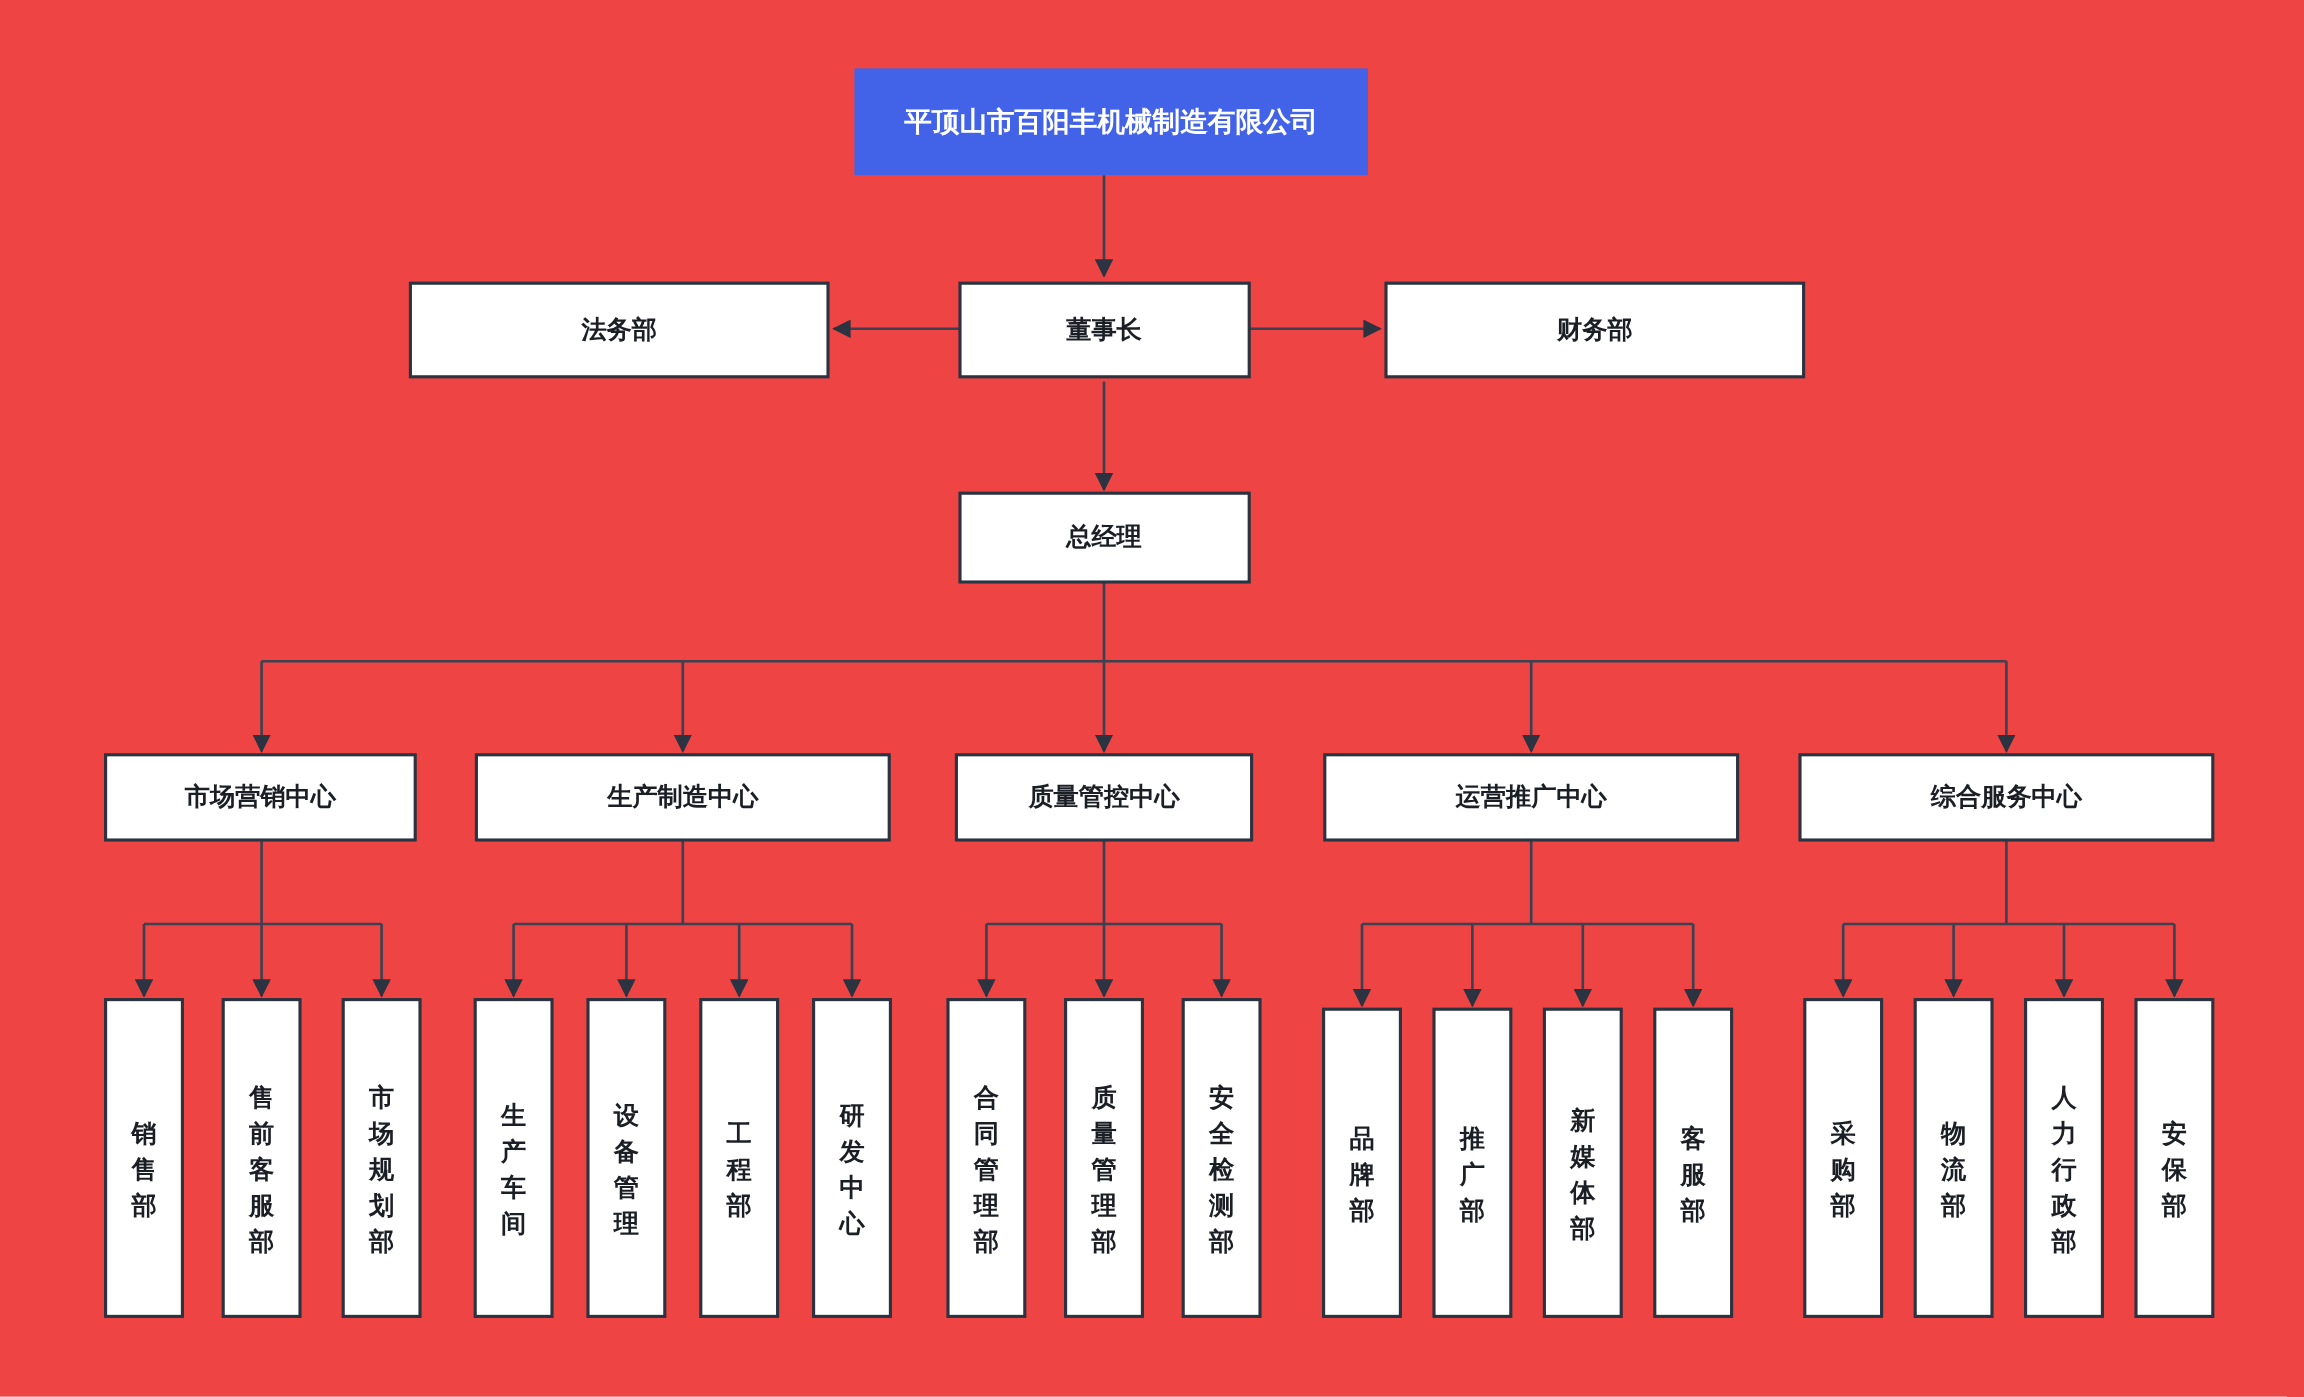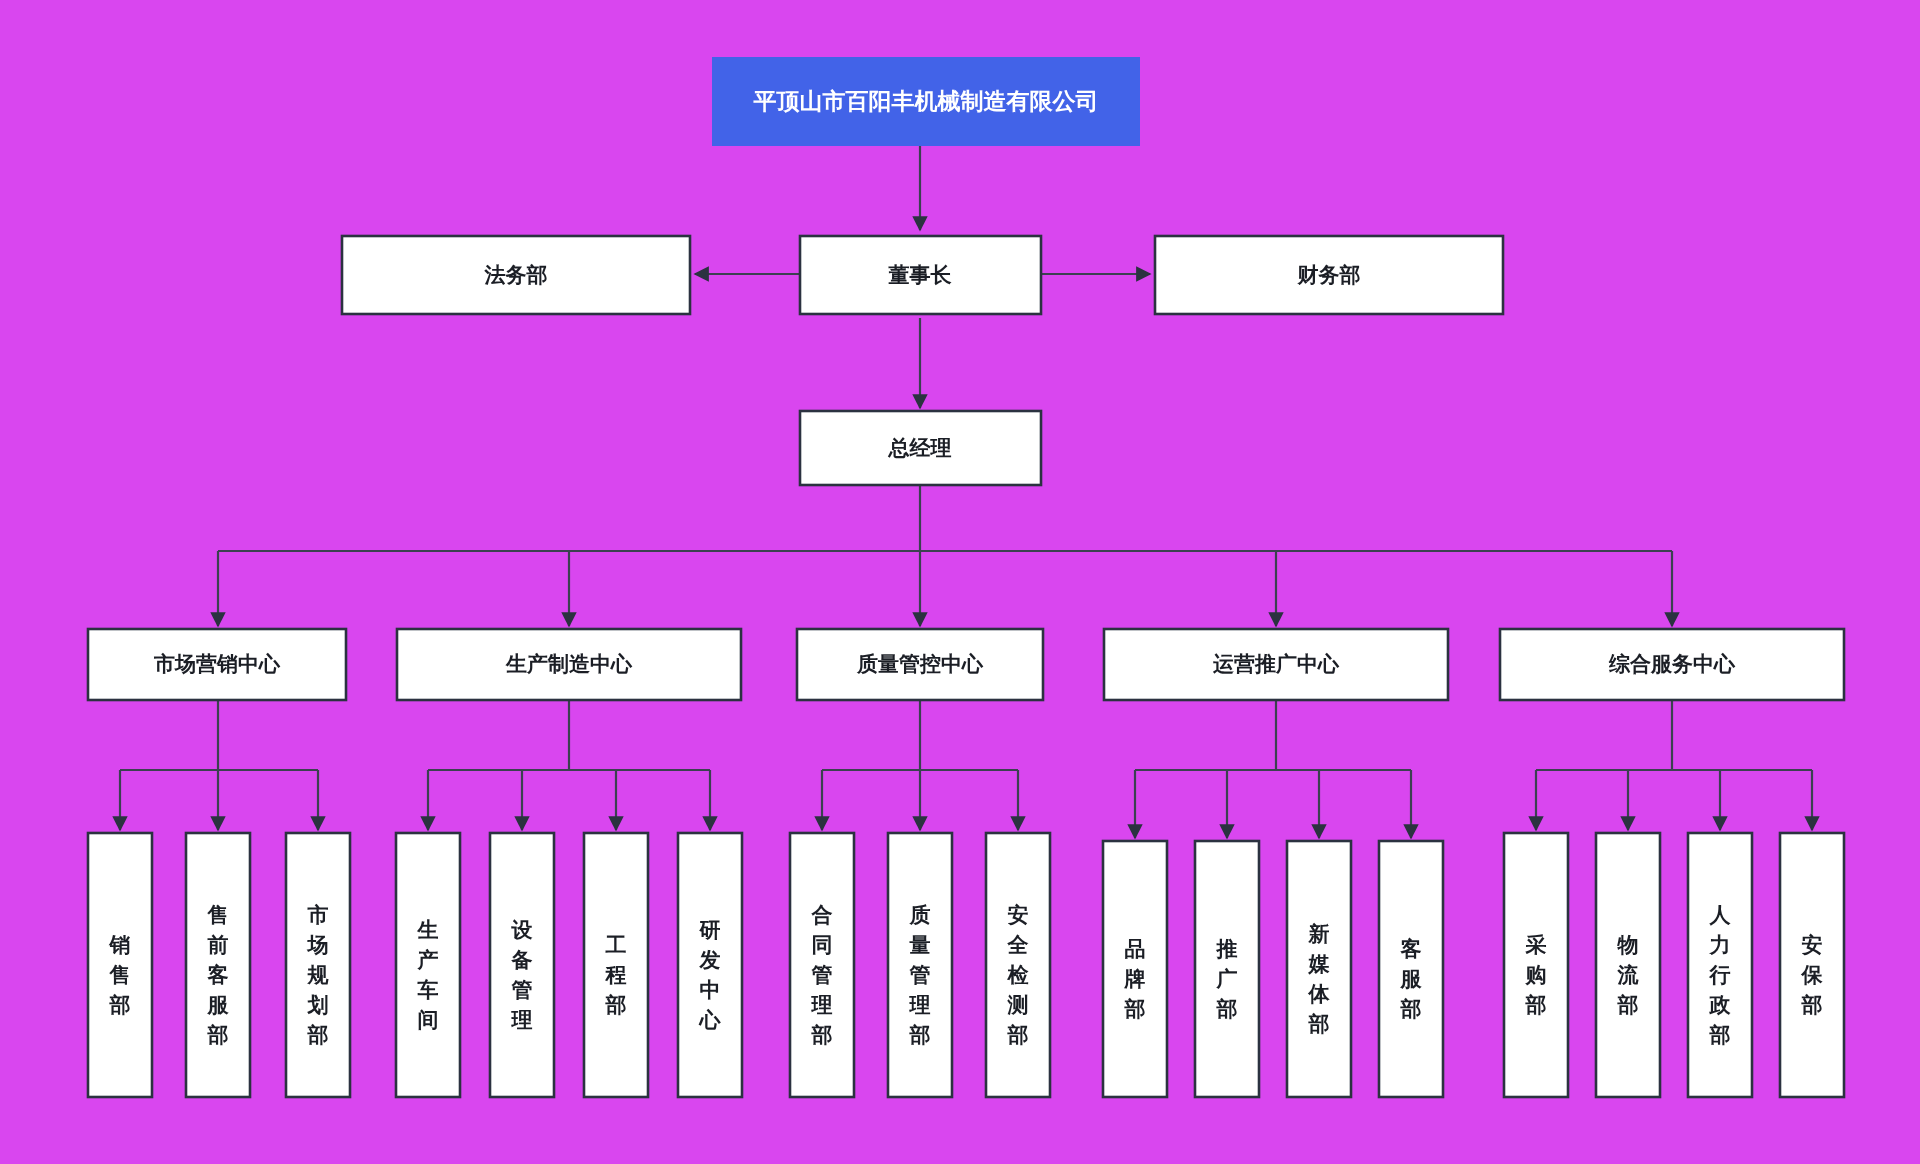--- a/index.html
+++ b/index.html
@@ -10,21 +10,21 @@
   body {
     width: 1920px;
     height: 1164px;
     font-family: "Liberation Sans", "DejaVu Sans", sans-serif;
     overflow: hidden;
   }
   #chart-root {
     position: relative;
     width: 1920px;
     height: 1164px;
-    background: #d946ef;
+    background: #ef4444;
   }
   svg#org-svg {
     position: absolute;
     left: 0;
     top: 0;
     width: 1920px;
     height: 1164px;
   }
   .node-box {
     fill: #ffffff;

